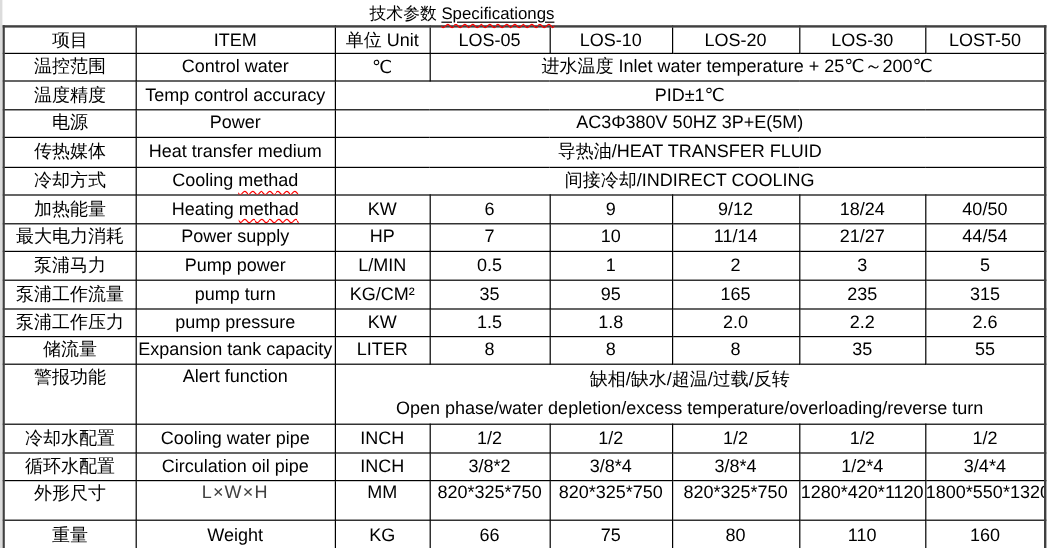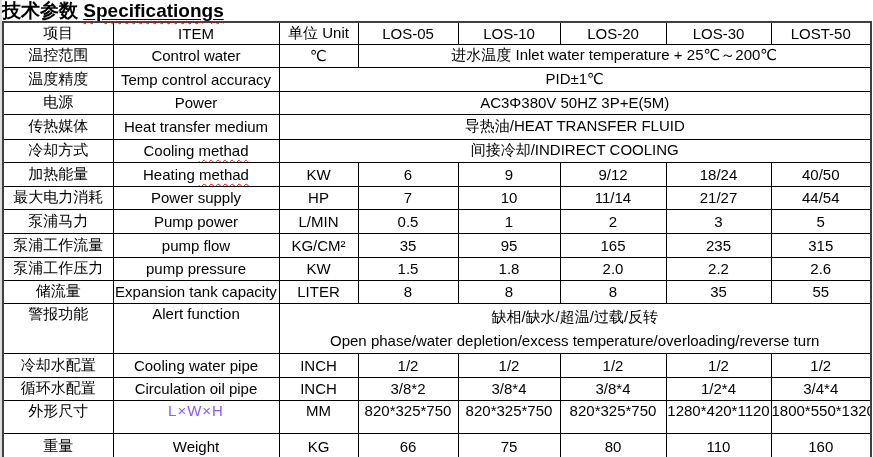--- a/index.html
+++ b/index.html
@@ -7,21 +7,21 @@
     width:873px; height:457px; overflow:hidden; position:relative;
     background:#ffffff; color:#000;
     font-family:"Liberation Sans","DejaVu Sans",sans-serif;
   }
   .edge-strip {
     position:absolute; left:0; top:0; width:2px; height:100%;
     background:#dcdcdc;
   }
   .title {
     width:460px; height:20px; line-height:20px; margin:1px 0 0 2px;
-    text-align:left; font-weight:bold; font-size:19px;
+    text-align:right; font-weight:normal; font-size:14px;
     white-space:nowrap;
   }
   .u { text-decoration:underline; text-underline-offset:2px; }
   .misspell {
     text-decoration-line:underline;
     text-decoration-style:wavy;
     text-decoration-color:#ff0000;
     text-decoration-thickness:1px;
     text-underline-offset:3px;
   }
@@ -31,21 +31,21 @@
     border:2px solid #404040;
   }
   .spec th, .spec td {
     border:1px solid #000;
     font-size:15px; font-weight:normal;
     text-align:center; vertical-align:middle;
     padding:0; overflow:hidden; white-space:nowrap;
   }
   .spec thead tr { height:22px; }
   tr.vtop td { vertical-align:top; padding-top:1px;margin-left:12px; }
-  td.gray { color:#8b5cf6; letter-spacing:1px; }
+  td.gray { color:#404040; letter-spacing:1px; }
   td.alert-cell div { line-height:24px; }
   
   col.c0{width:110px} col.c1{width:166px} col.c2{width:79px}
   col.c3{width:100px} col.c4{width:102px} col.c5{width:106px}
   col.c6{width:105px} col.c7{width:100px}
 </style>
 </head>
 <body>
 
 <div class="edge-strip"></div>
@@ -131,21 +131,21 @@
         <td>Pump power</td>
         <td>L/MIN</td>
         <td>0.5</td>
         <td>1</td>
         <td>2</td>
         <td>3</td>
         <td>5</td>
       </tr>
       <tr style="height: 24px;">
         <td>泵浦工作流量</td>
-        <td>pump flow</td>
+        <td>pump turn</td>
         <td>KG/CM²</td>
         <td>35</td>
         <td>95</td>
         <td>165</td>
         <td>235</td>
         <td>315</td>
       </tr>
       <tr style="height: 23px;">
         <td>泵浦工作压力</td>
         <td>pump pressure</td>

